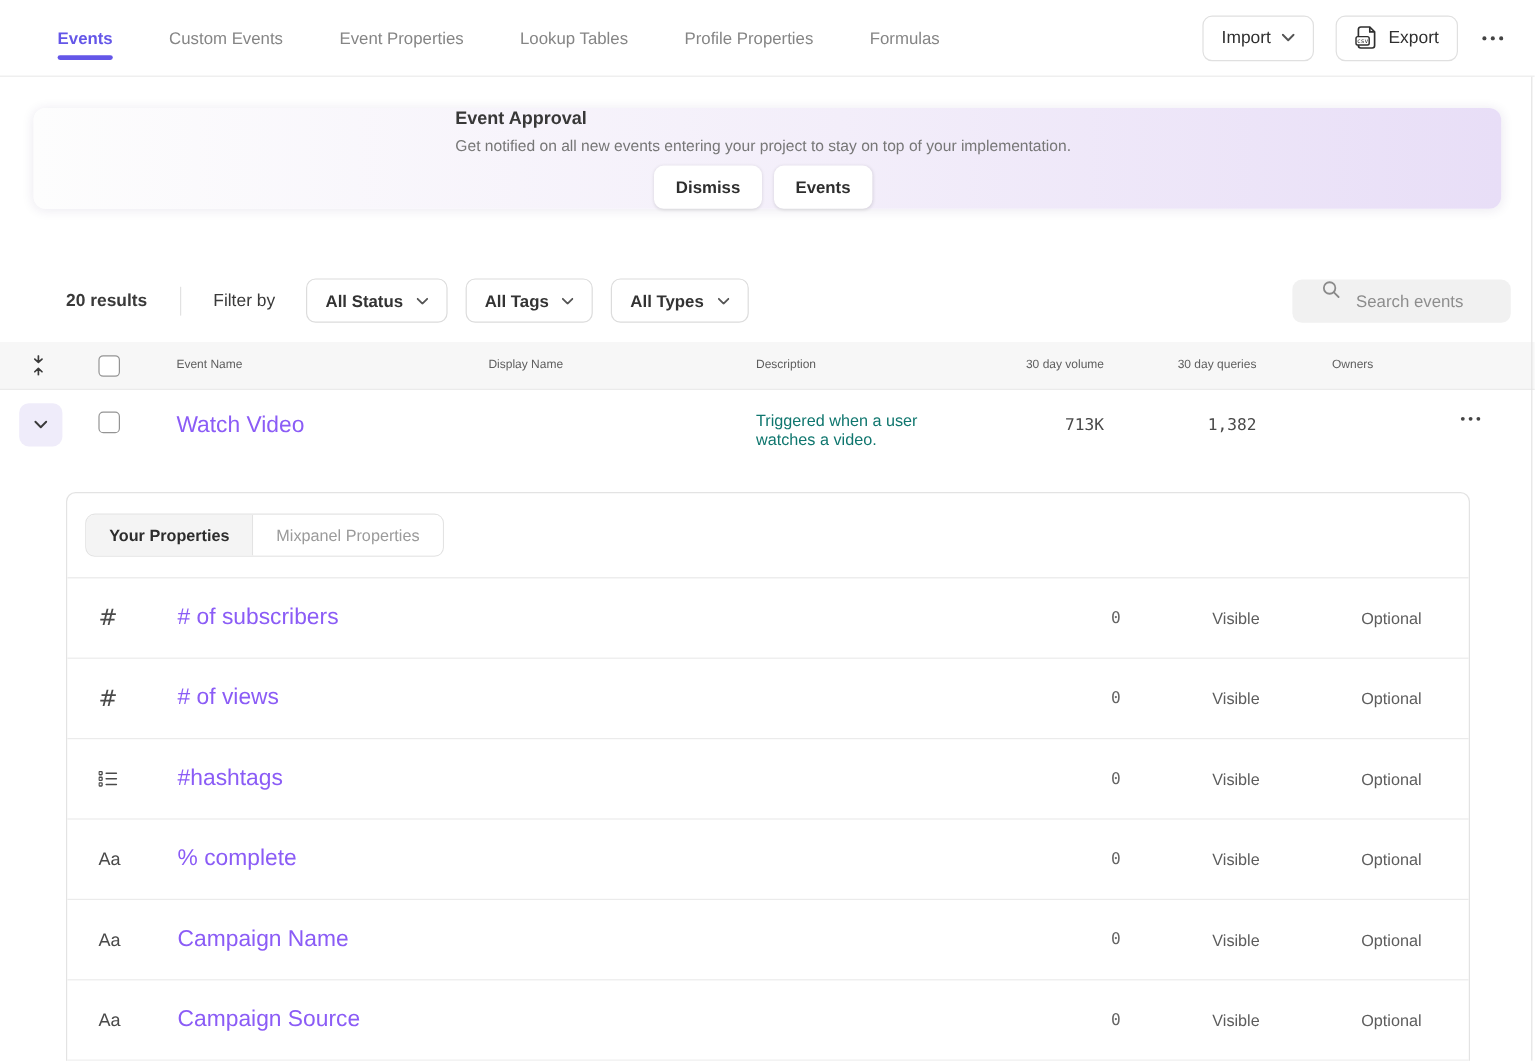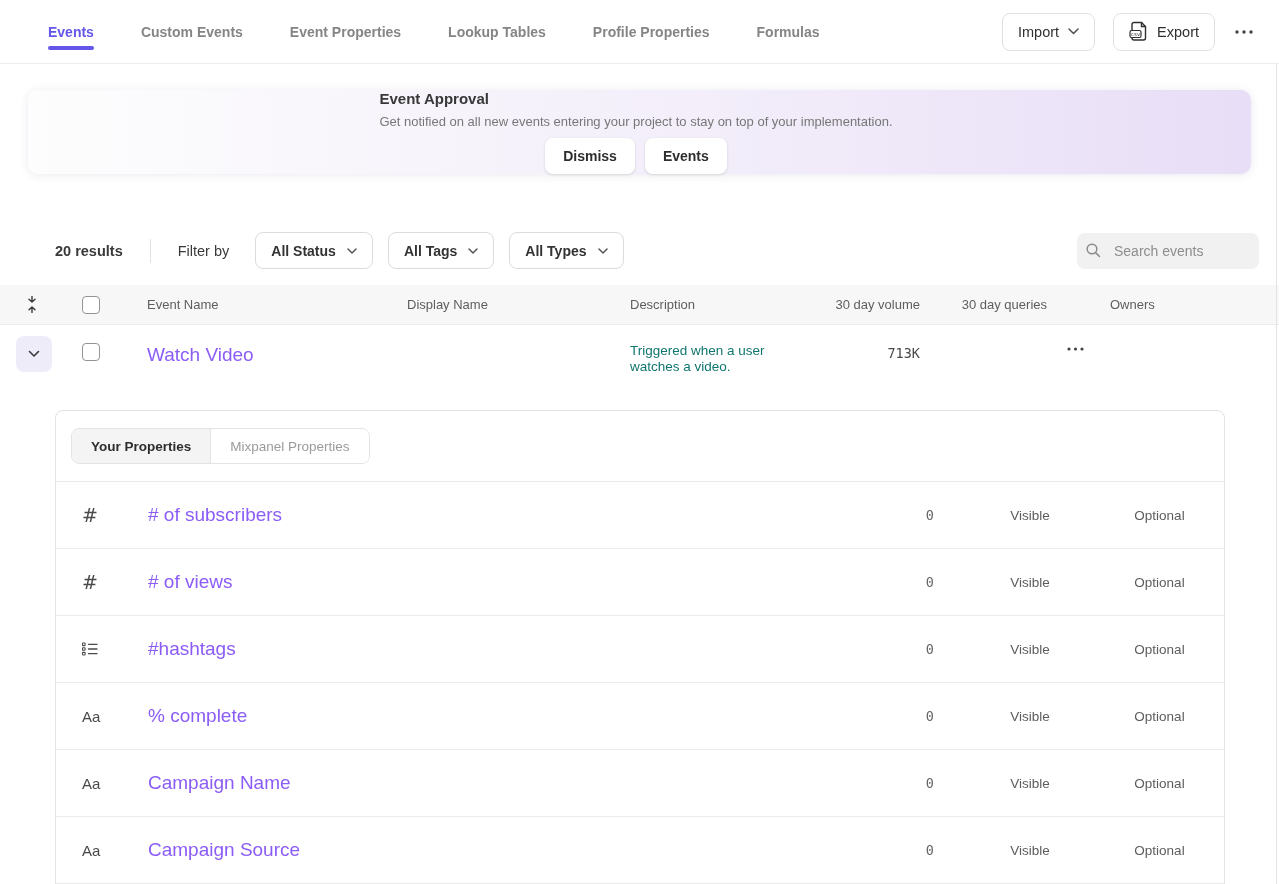--- a/index.html
+++ b/index.html
@@ -7,21 +7,21 @@
   body {
     width:1279px; height:884px; overflow:hidden; position:relative;
     background:#fff; color:#3a3a3a;
     font-family:"Liberation Sans", sans-serif; font-size:14px;
   }
   svg { display:block; }
 
   
   .topnav { height:64px; border-bottom:1px solid #ececec; display:flex; align-items:center; padding:0 24px 0 48px; }
   .tabs { display:flex; gap:47px; align-items:center; height:100%; flex:1; }
-  .tab { position:relative; height:100%; display:flex; align-items:center; font-size:14px; font-weight:700; color:#858585; cursor:pointer; white-space:nowrap; }
+  .tab { position:relative; height:100%; display:flex; align-items:center; font-size:14px; font-weight:400; color:#858585; cursor:pointer; white-space:nowrap; }
   .tab.active { color:#6456e8; font-weight:700; }
   .tab .tab-underline { display:none; }
   .tab.active .tab-underline { display:block; position:absolute; left:0; right:0; bottom:13px; height:4px; border-radius:2px; background:#6456e8; }
   .nav-actions { display:flex; align-items:center; gap:18px; }
   .btn-outline { display:flex; align-items:center; gap:9px; border:1px solid #e0e0e0; border-radius:8px; height:38px; padding:0 15px; font-size:14.5px; font-weight:500; color:#2f2f2f; background:#fff; cursor:pointer; font-family:inherit; }
   .more-btn { border:none; background:none; padding:4px 2px; cursor:pointer; }
 
   
   .banner { position:relative; margin:26px 28px 0 28px; height:84px; border-radius:10px;
     background:linear-gradient(90deg,#fdfdfd 0%,#f3eefa 55%,#e8def7 100%);
@@ -32,27 +32,27 @@
   .banner-sub { font-size:13px; color:#777; }
   .banner-actions { display:flex; gap:10px; }
   .btn-white { background:#fff; border:none; border-radius:8px; height:36px; padding:0 18px; font-size:14px; font-weight:700; color:#2e2e2e; box-shadow:0 1px 3px rgba(0,0,0,0.13); cursor:pointer; font-family:inherit; }
 
   
   .filter-row { display:flex; align-items:center; margin:58px 20px 0 55px; height:37px; }
   .results-count { font-size:14.5px; font-weight:600; color:#3a3a3a; }
   .vdivider { width:1px; height:24px; background:#e2e2e2; margin:0 27px; }
   .filter-by { font-size:14.5px; color:#3a3a3a; margin-right:26px; }
   .dropdown { display:flex; align-items:center; gap:11px; border:1px solid #dcdcdc; border-radius:8px; height:37px; padding:0 15px; font-size:14px; font-weight:600; color:#333; margin-right:15px; background:#fff; cursor:pointer; font-family:inherit; }
-  .search { margin-left:auto; display:flex; align-items:center; gap:10px; background:#f1f1f1; border-radius:8px; height:36px; width:182px; padding:0 8px; }
+  .search { margin-left:auto; display:flex; gap:10px; background:#f1f1f1; border-radius:8px; height:36px; width:182px; padding:0 24px; }
   .search input { border:none; background:transparent; outline:none; font-size:14px; color:#333; width:100%; font-family:inherit; }
   .search input::placeholder { color:#8d8d8d; }
 
   
   .grid-cols { display:grid; grid-template-columns:64px 65px 278px 223px 190px 100px 127px 150px 1fr; }
-  .table-header { margin-top:16px; height:40px; background:#f7f7f7; border-bottom:1px solid #ebebeb; align-items:center; font-size:13px; font-weight:500; color:#5e5e5e; }
+  .table-header { margin-top:16px; height:40px; background:#f7f7f7; border-bottom:1px solid #ebebeb; align-items:center; font-size:10px; font-weight:500; color:#5e5e5e; }
   .th-right { text-align:right; }
   .pad18 { padding-left:18px; }
   .owners-col { padding-left:63px; }
   .collapse-btn { width:100%; display:flex; justify-content:center; background:none; border:none; cursor:pointer; padding:0; }
   .checkbox { width:18px; height:18px; border:1px solid #949494; border-radius:4px; background:#fff; margin-left:18px; cursor:pointer; }
 
   .event-row { height:85px; align-items:start; }
   .expand-btn { width:36px; height:36px; border-radius:8px; background:#efecfa; border:none; display:flex; align-items:center; justify-content:center; margin:11px 0 0 16px; cursor:pointer; }
   .row-check { margin-top:18px; }
   .event-name { padding:19px 0 0 18px; }
@@ -222,20 +222,21 @@
       </span>
     </button>
   </div>
   <div>
       <div class="checkbox row-check"></div>
     </div>
   <div class="event-name"><a class="link">Watch Video</a></div>
   <div></div>
   <div class="desc">Triggered when a user watches a video.</div>
   <div class="num-cell"><span class="mono">713K</span></div>
+  <div class="num-cell"><span class="mono">1,382</span></div>
   <div></div>
   <div>
     <button class="dots-btn">
       <span>
         <svg width="17" height="4" viewBox="0 0 17 4">
             <circle cx="2" cy="2" r="1.6" fill="#444"></circle>
             <circle cx="8.5" cy="2" r="1.6" fill="#444"></circle>
             <circle cx="15" cy="2" r="1.6" fill="#444"></circle>
           </svg>
       </span>

